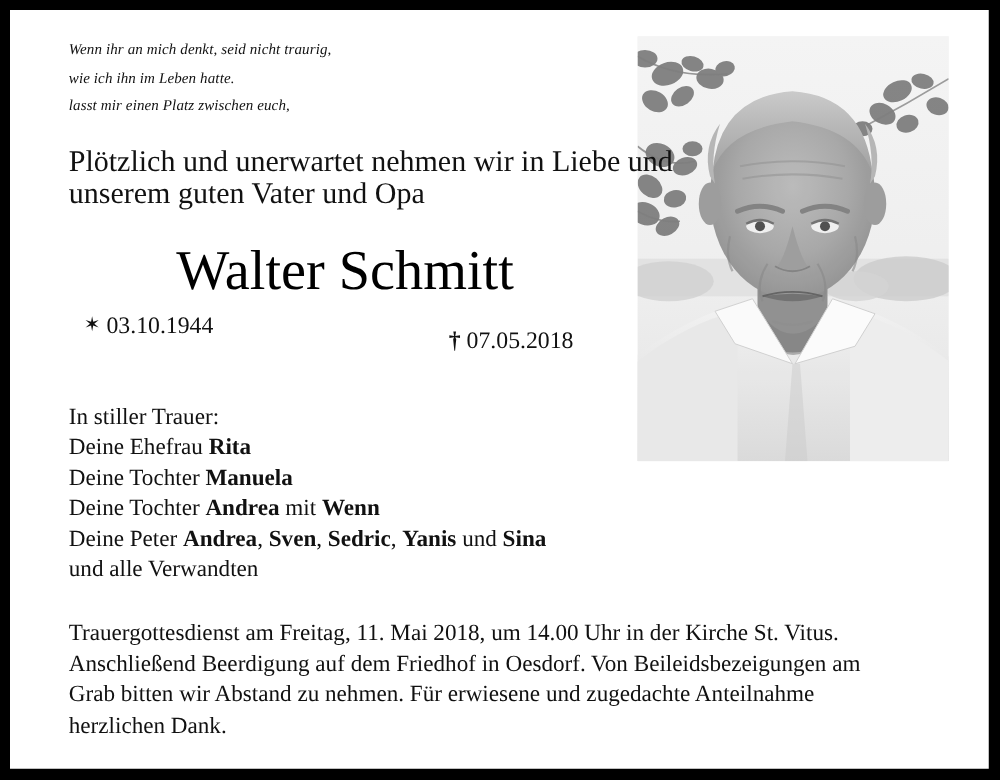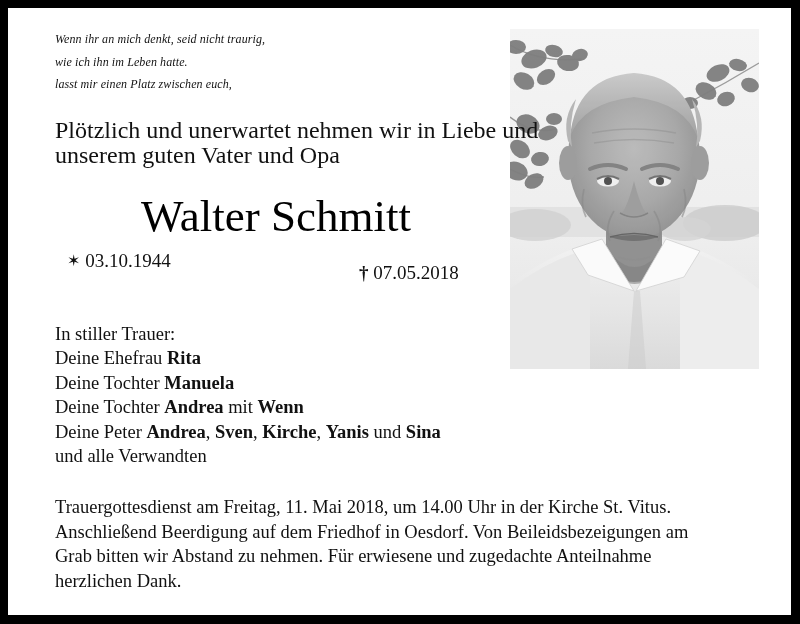--- a/index.html
+++ b/index.html
@@ -255,21 +255,21 @@
       <div>
         <span>Deine Ehefrau </span><b>Rita</b>
       </div>
       <div>
         <span>Deine Tochter </span><b>Manuela</b>
       </div>
       <div>
         <span>Deine Tochter </span><b>Andrea</b><span> mit </span><b>Wenn</b>
       </div>
       <div>
-        <span>Deine Peter </span><b>Andrea</b><span>, </span><b>Sven</b><span>, </span><b>Kirche</b><span>, </span><b>Yanis</b><span> und </span><b>Sina</b>
+        <span>Deine Peter </span><b>Andrea</b><span>, </span><b>Sven</b><span>, </span><b>Sedric</b><span>, </span><b>Yanis</b><span> und </span><b>Sina</b>
       </div>
       <div>und alle Verwandten</div>
     </div>
 
   </div>
 
   <div class="details">
     <div>Trauergottesdienst am Freitag, 11. Mai 2018, um 14.00 Uhr in der Kirche St. Vitus.</div>
     <div>Anschließend Beerdigung auf dem Friedhof in Oesdorf. Von Beileidsbezeigungen am</div>
     <div>Grab bitten wir Abstand zu nehmen. Für erwiesene und zugedachte Anteilnahme</div>

